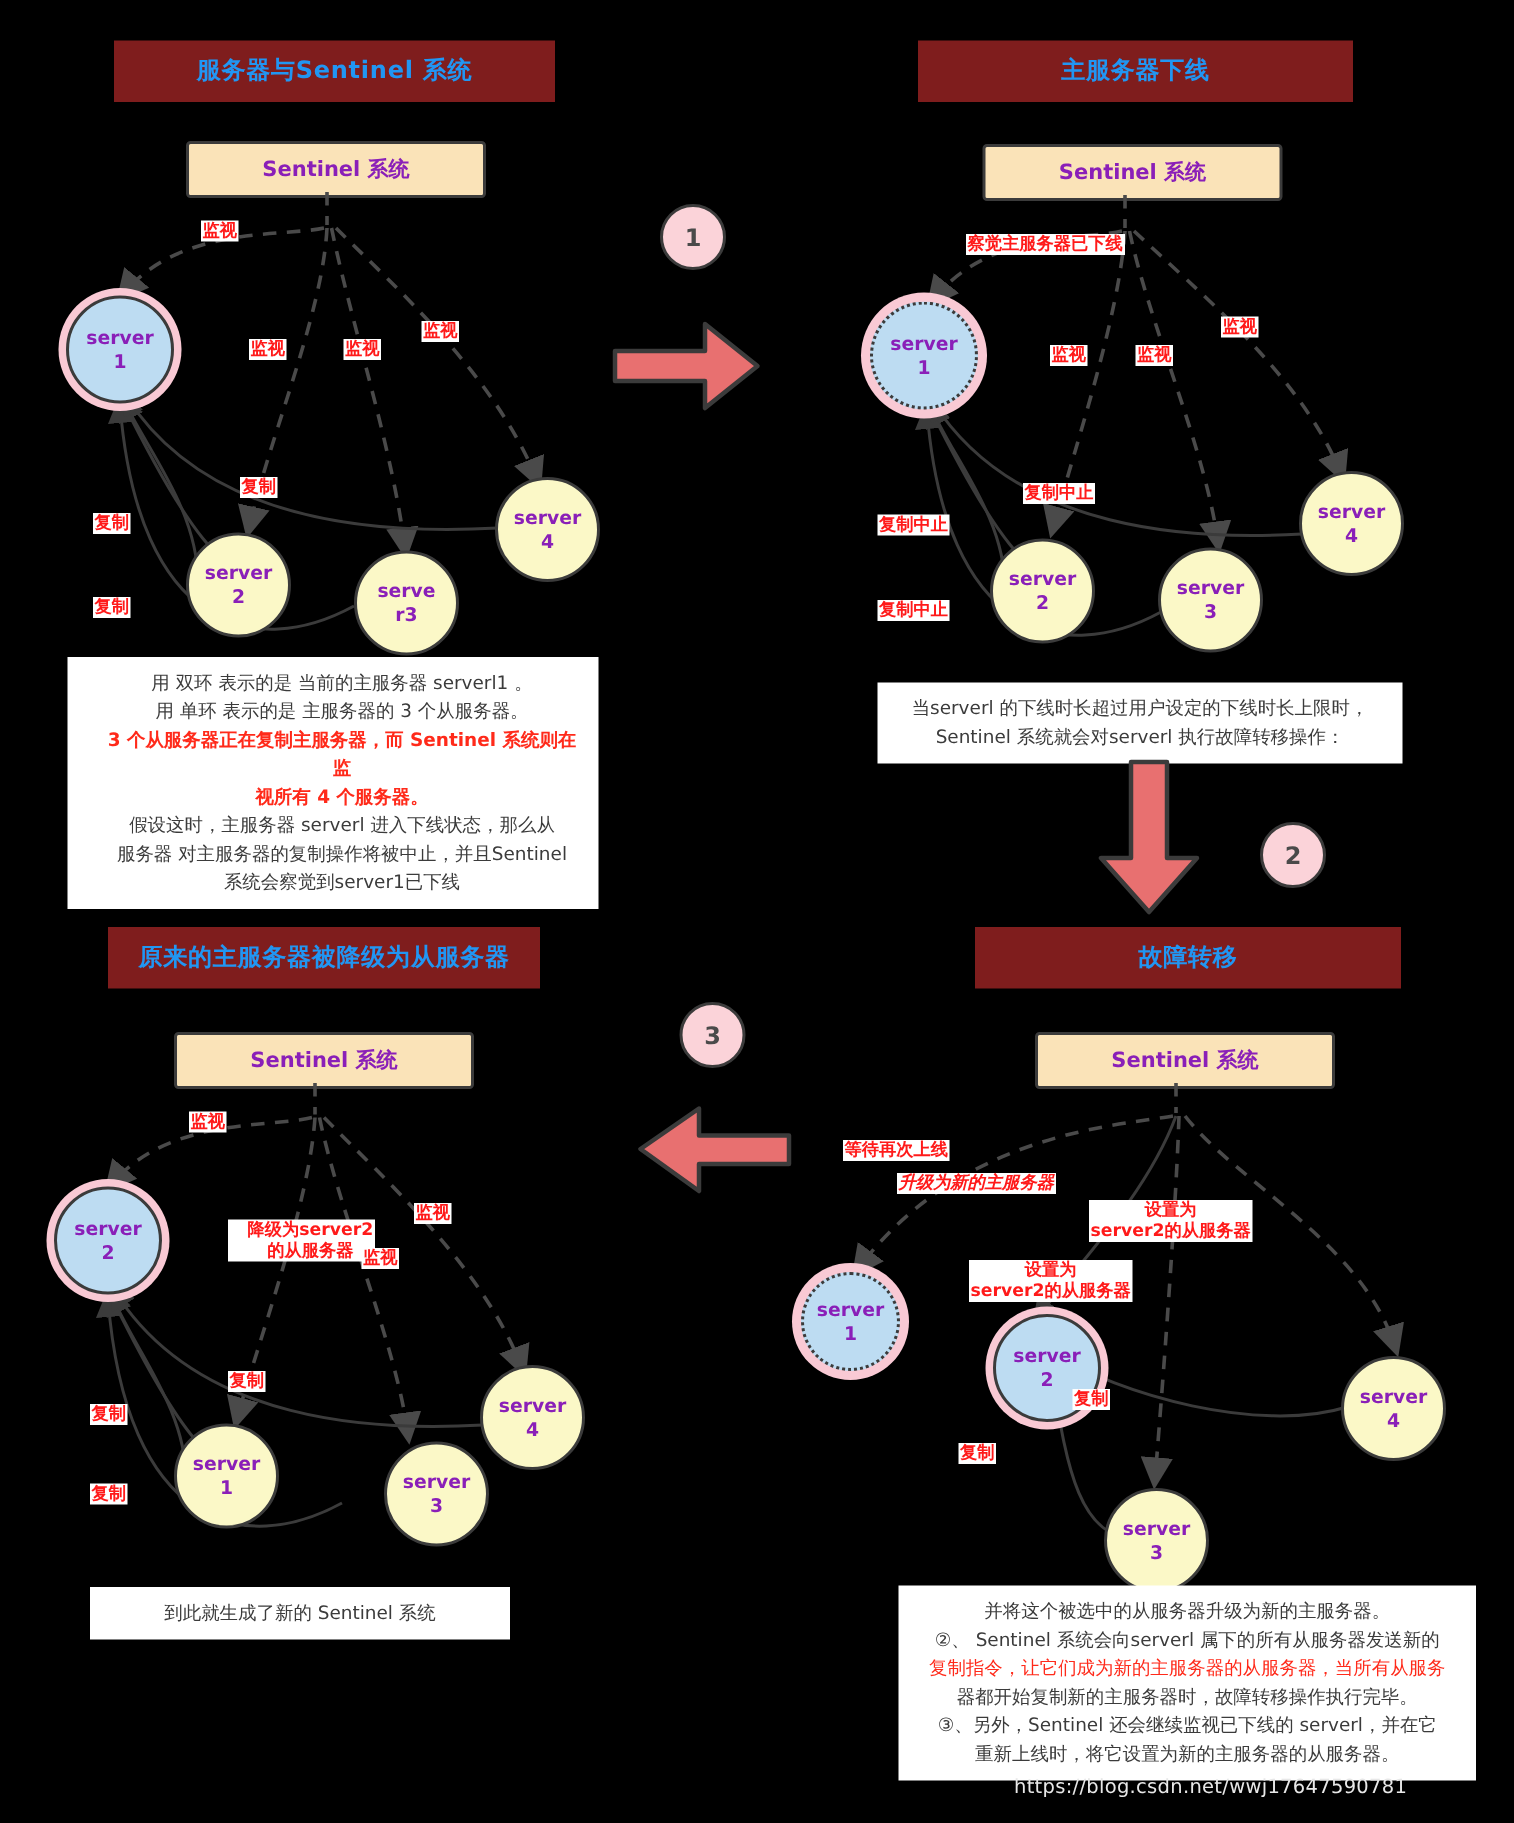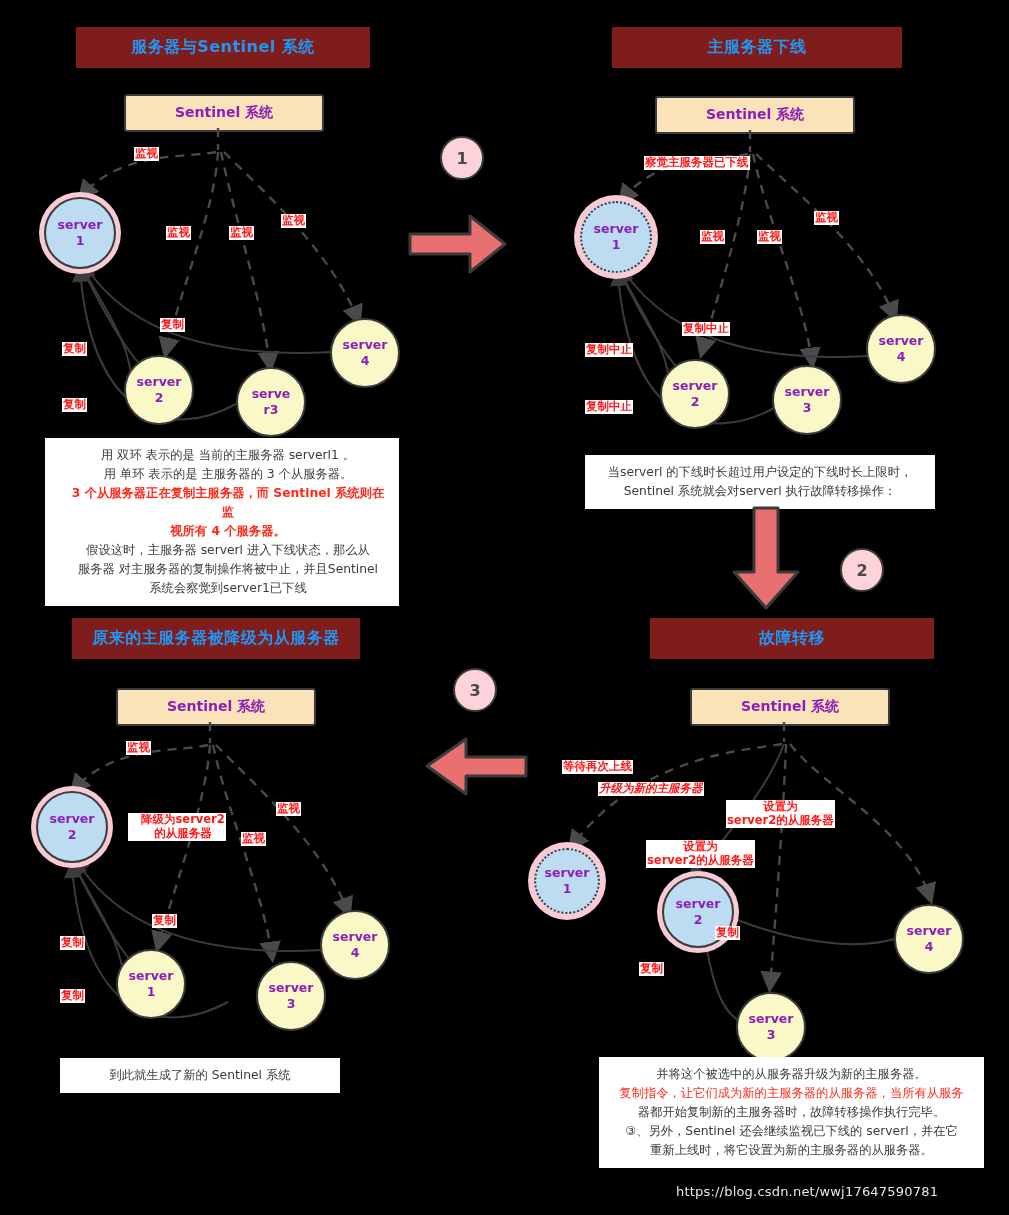--- a/index.html
+++ b/index.html
@@ -218,21 +218,21 @@
   <div class="node slave" style="left:256px;top:353px;width:70px;height:70px;">
     <span>server</span>
     <span>3</span>
   </div>
   <div class="node slave" style="left:320px;top:302px;width:70px;height:70px;">
     <span>server</span>
     <span>4</span>
   </div>
 
   <div class="elabel" style="left:126px;top:133px;">监视</div>
-  <div class="elabel" style="left:128px;top:205px;padding-left:13px;">降级为server2
+  <div class="elabel" style="left:152px;top:205px;padding-left:13px;">降级为server2
 的从服务器</div>
   <div class="elabel" style="left:241px;top:224px;">监视</div>
   <div class="elabel" style="left:276px;top:194px;">监视</div>
   <div class="elabel" style="left:152px;top:306px;">复制</div>
   <div class="elabel" style="left:60px;top:328px;">复制</div>
   <div class="elabel" style="left:60px;top:381px;">复制</div>
 
   <div class="note" style="left:60px;top:450px;width:280px;">
     <div>到此就生成了新的 Sentinel 系统</div>
   </div>
@@ -289,20 +289,21 @@
   <div class="elabel" style="left:78px;top:174px;font-style:italic;">升级为新的主服务器</div>
   <div class="elabel" style="left:206px;top:192px;">设置为
 server2的从服务器</div>
   <div class="elabel" style="left:126px;top:232px;">设置为
 server2的从服务器</div>
   <div class="elabel" style="left:195px;top:318px;">复制</div>
   <div class="elabel" style="left:119px;top:354px;">复制</div>
 
   <div class="note" style="left:79px;top:449px;width:385px;text-align:center;">
     <div>并将这个被选中的从服务器升级为新的主服务器。</div>
+    <div>②、 Sentinel 系统会向serverl 属下的所有从服务器发送新的</div>
     <div class="red">复制指令，让它们成为新的主服务器的从服务器，当所有从服务</div>
     <div>器都开始复制新的主服务器时，故障转移操作执行完毕。</div>
     <div>③、另外，Sentinel 还会继续监视已下线的 serverl，并在它</div>
     <div>重新上线时，将它设置为新的主服务器的从服务器。</div>
   </div>
 </div>
 
 <div class="step" style="left:440px;top:136px;">1</div>
 <svg class="flow" style="left:408px;top:212px;" width="100" height="64" viewBox="0 0 100 64">
   <path d="M2,22 L62,22 L62,4 L97,32 L62,60 L62,42 L2,42 z" fill="#e87070" stroke="#3b3b3b" stroke-width="3" stroke-linejoin="round"></path>

